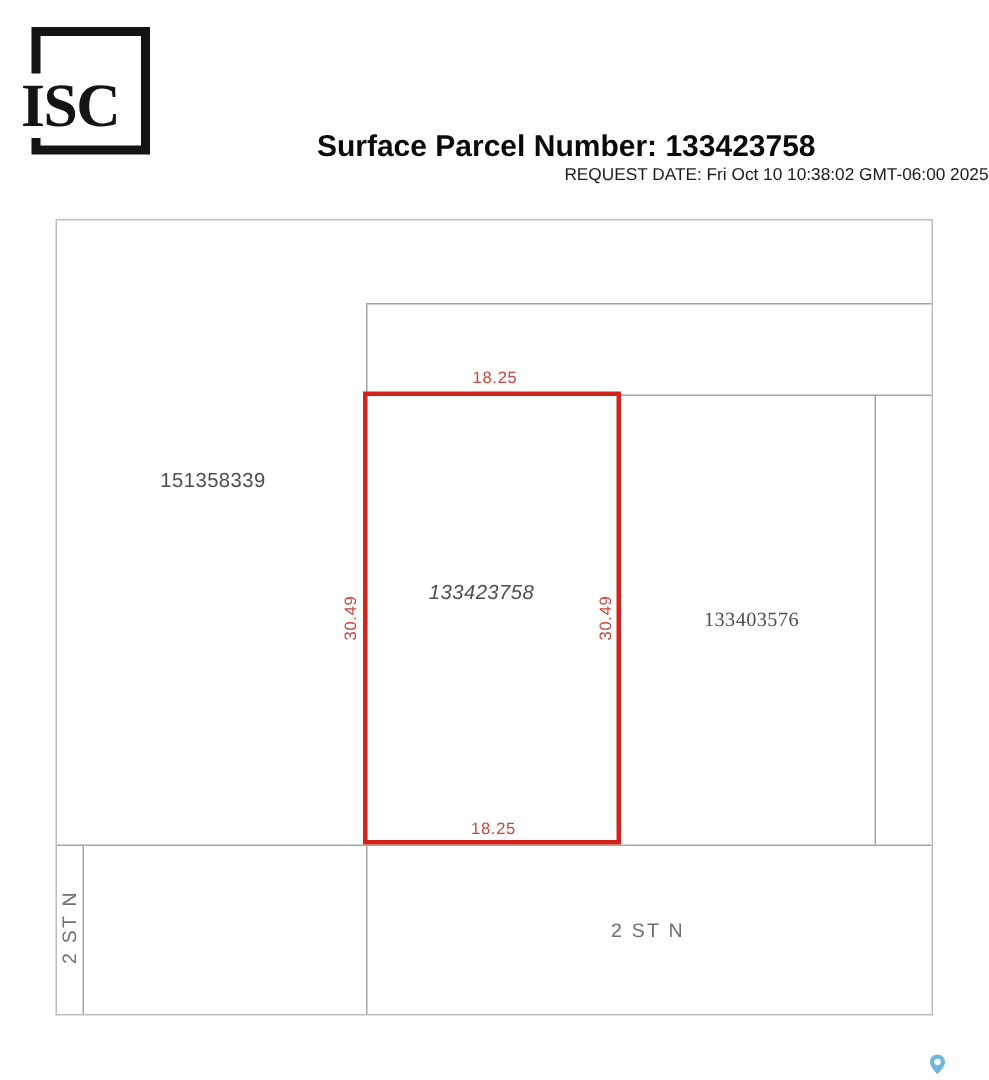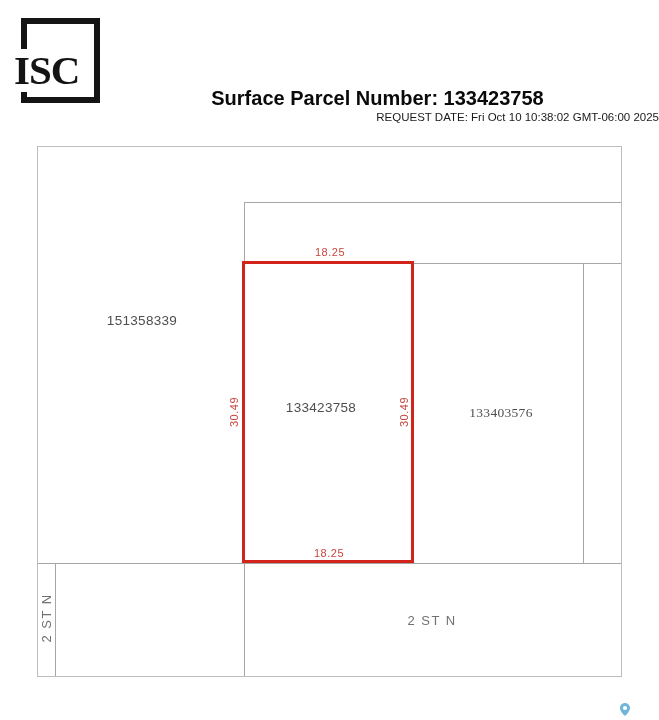--- a/index.html
+++ b/index.html
@@ -126,21 +126,21 @@
     <div class="gline" style="left:206px; top:55px;  width:1px;  height:60px;"></div>
     <div class="gline" style="left:376px; top:116px; width:207px; height:1px;"></div>
     <div class="gline" style="left:545px; top:116px; width:1px;  height:300px;"></div>
     <div class="gline" style="left:0px;   top:416px; width:583px; height:1px;"></div>
     <div class="gline" style="left:17px;  top:416px; width:1px;  height:113px;"></div>
     <div class="gline" style="left:206px; top:416px; width:1px;  height:113px;"></div>
 
     <div class="highlight-rect"></div>
 
     <div class="parcel-label" style="left:104px; top:173px;">151358339</div>
-    <div class="parcel-label" style="left:283px; top:260px;">133423758</div>
+    <div class="parcel-label" style="left:283px; top:248px;font-style:italic;">133423758</div>
     <div class="parcel-label" style="left:463px; top:266px;font-family:Liberation Serif, serif;">133403576</div>
 
     <div class="dim-label" style="left:292px; top:105px;">18.25</div>
     <div class="dim-label" style="left:291px; top:406px;">18.25</div>
     <div class="dim-label vertical" style="left:196px; top:265px;">30.49</div>
     <div class="dim-label vertical" style="left:366px; top:265px;">30.49</div>
 
     <div class="street-label vertical" style="left:8px; top:471px;">2 ST N</div>
     <div class="street-label" style="left:394px; top:473px;">2 ST N</div>
 

